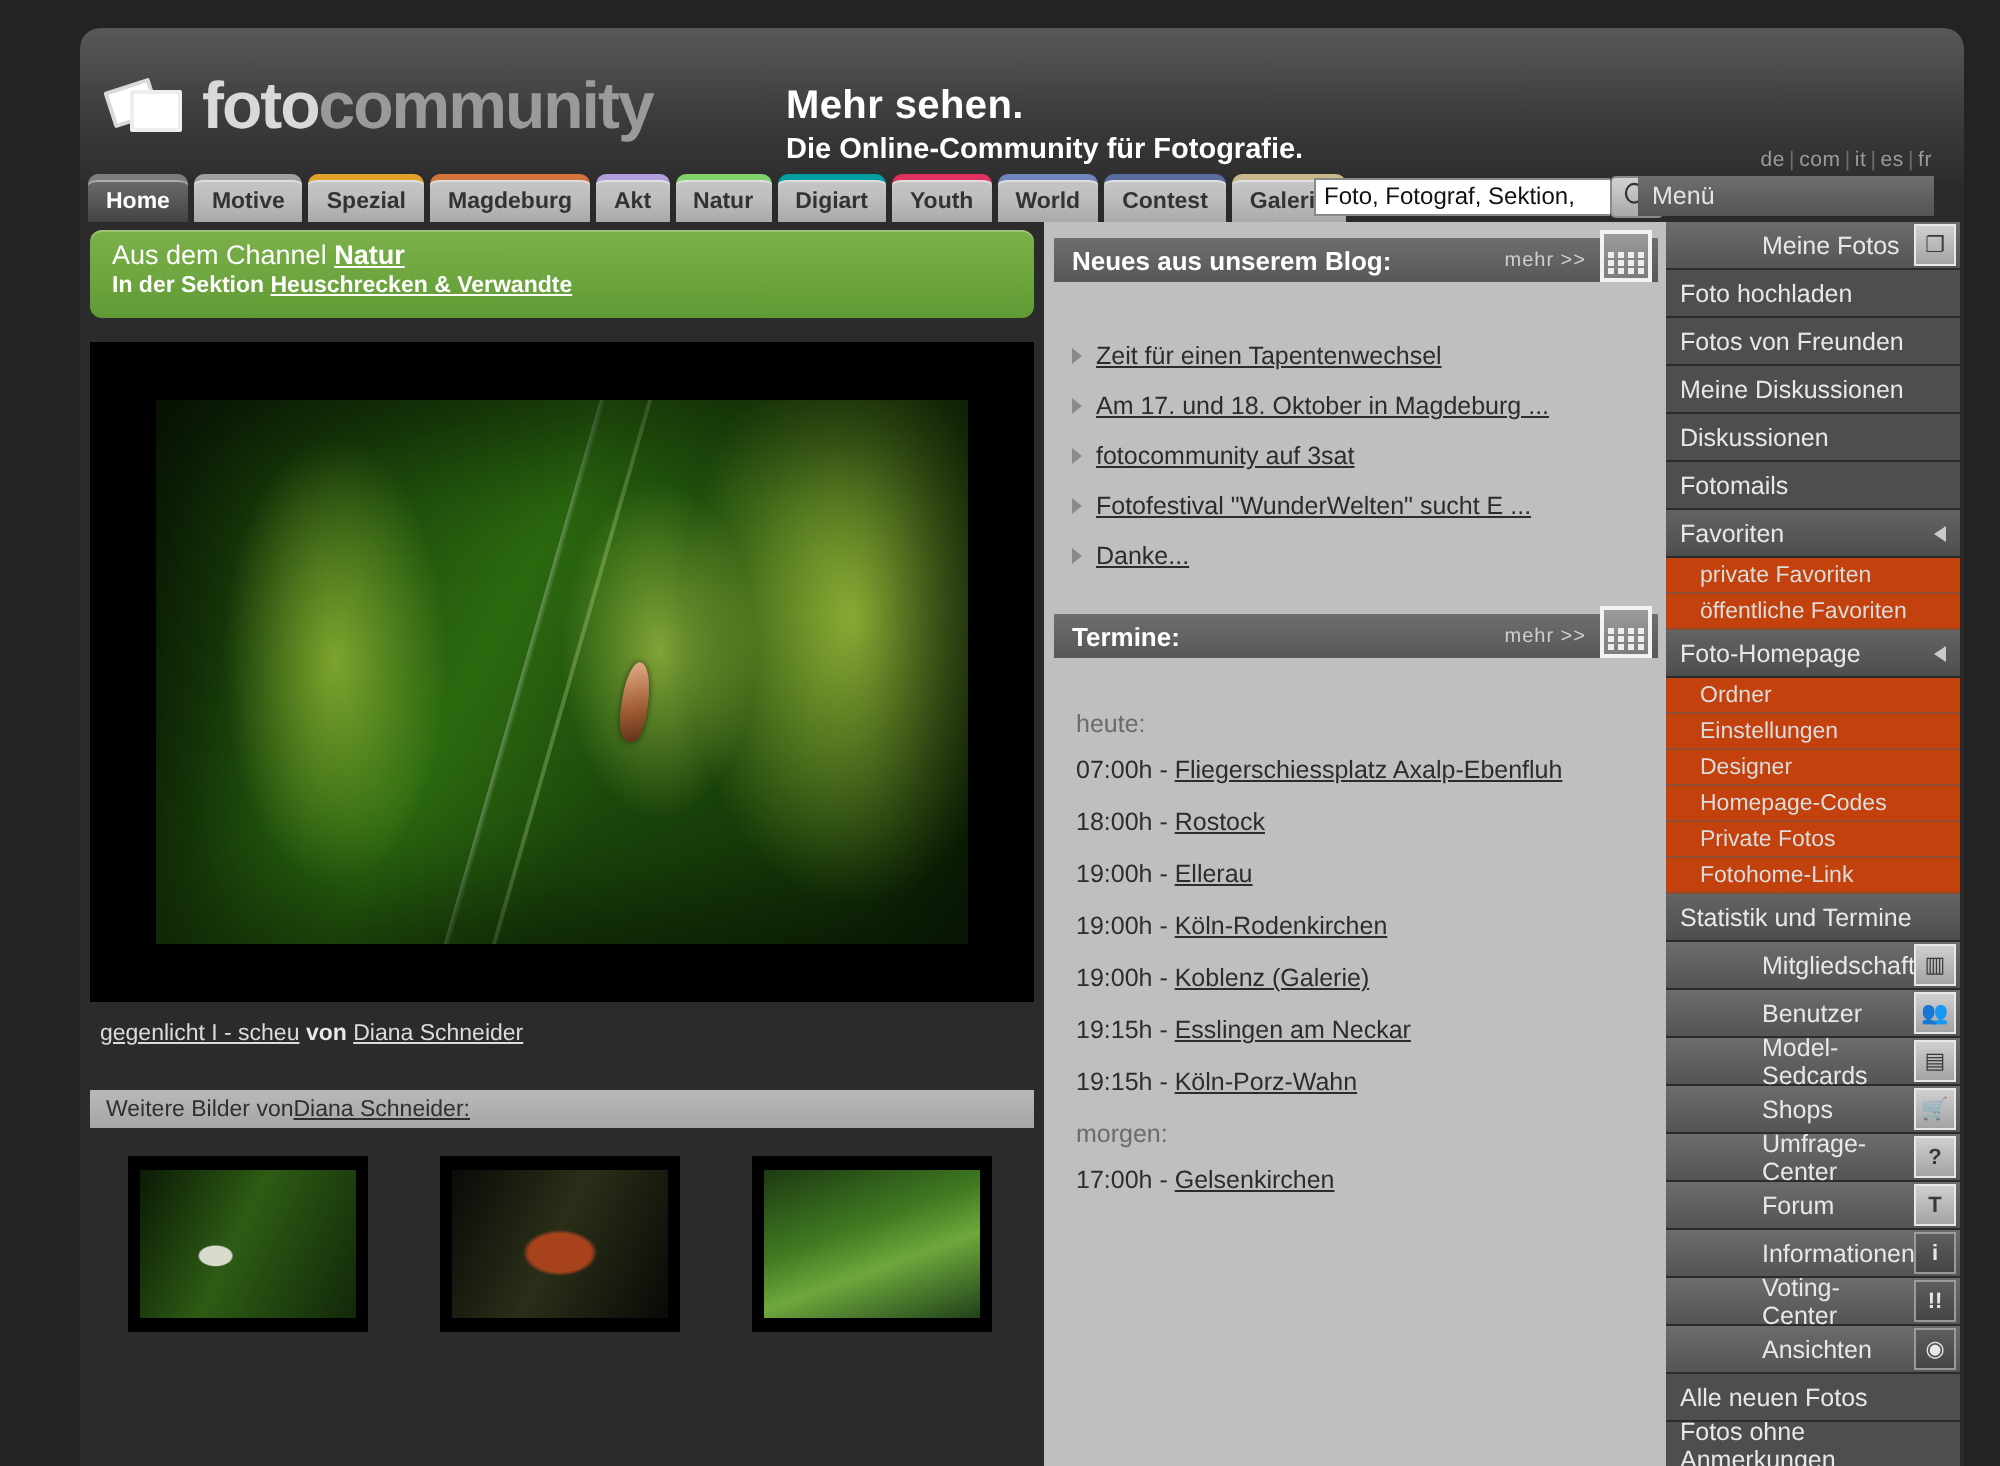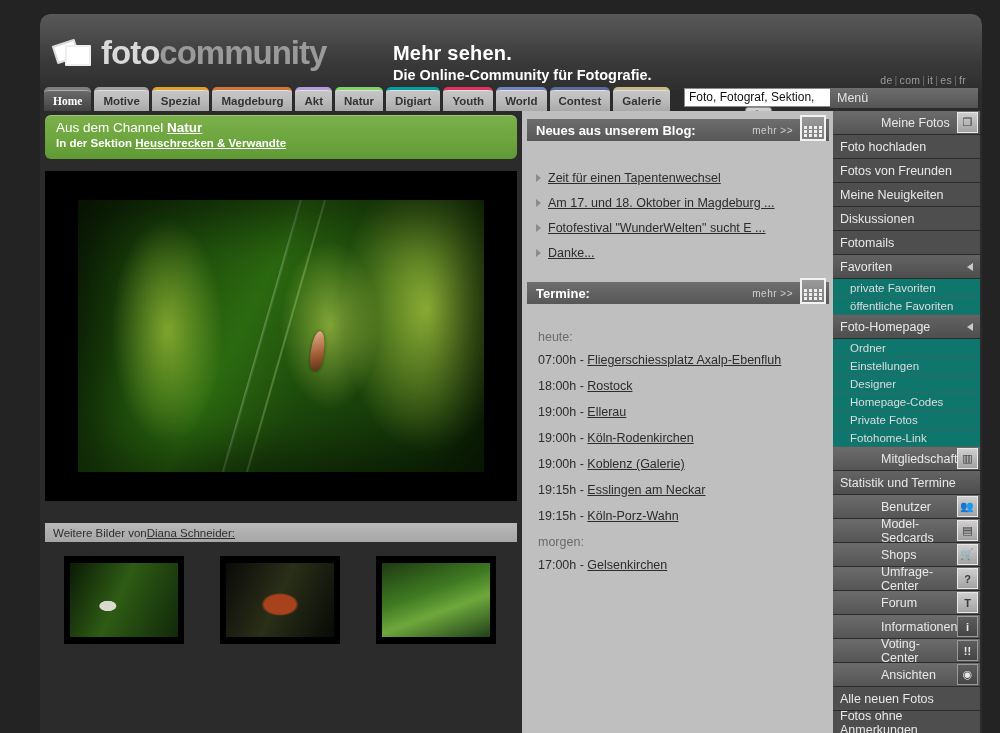--- a/index.html
+++ b/index.html
@@ -53,42 +53,41 @@
     background:linear-gradient(to bottom,#c6c6c6 0%,#bdbdbd 45%,#a9a9a9 100%);
     border-radius:5px 5px 0 0;
     border-top:3px solid #999;
     box-shadow:inset 0 1px 0 rgba(255,255,255,.45);
     white-space:nowrap;
   }
   .tab.active{
     color:#fff;
     background:linear-gradient(to bottom,#6b6b6b 0%,#555 55%,#434343 100%);
     border-top:3px solid #7d7d7d;
-    font-family:Liberation Serif, serif;
   }
   .tab:after{
     content:"";position:absolute;right:-7px;bottom:0;width:7px;height:21px;
     background:#2b2b2b;clip-path:polygon(0 0,100% 100%,0 100%);
   }
 
-  .srchwrap{position:absolute;right:150px;top:-2px;display:flex;align-items:center;flex-direction:column;}
+  .srchwrap{position:absolute;right:150px;top:-2px;display:flex;align-items:center;}
   .srch-input{
     width:148px;height:19px;line-height:19px;
     background:#fff;border:1px solid #8a8a8a;border-right:none;
     font-size:12px;color:#111;padding:0 4px;box-sizing:border-box;
     font-family:"Liberation Sans",sans-serif;outline:none;
   }
   .srch-btn{
     width:27px;height:21px;box-sizing:border-box;
     background:linear-gradient(to bottom,#d2d2d2,#a9a9a9);
     border:1px solid #8a8a8a;border-radius:3px;
     display:flex;align-items:center;justify-content:center;cursor:pointer;
   }
   .menu-head-top{
-    position:absolute;right:4px;top:-2px;width:148px;height:20px;
+    position:absolute;right:15px;top:-2px;width:148px;height:20px;
     background:linear-gradient(to bottom,#6e6e6e,#545454);
     color:#e4e4e4;font-size:12.5px;display:flex;align-items:center;padding-left:7px;
     box-sizing:border-box;
   }
 
   
   .cols{position:relative;height:622px;}
 
   
   .colL{position:absolute;left:2px;top:0;width:478px;height:622px;background:#2b2b2b;}
@@ -176,21 +175,21 @@
 
   
   .colR{position:absolute;left:793px;top:0;width:147px;height:622px;background:#2b2b2b;}
   .mi{
     height:23px;margin-bottom:1px;display:flex;align-items:center;position:relative;
     padding-left:7px;box-sizing:border-box;color:#e8e8e8;font-size:12.5px;cursor:pointer;
   }
   .mi.lvl1{background:linear-gradient(to bottom,#6c6c6c,#555);font-size:12.5px;}
   .mi.lvl1.ico{padding-right:26px;padding-left:48px;}
   .mi.flat{background:#4e4e4e;}
-  .mi.sub{background:#0f766e;padding-left:17px;font-size:11.5px;color:#dcdcdc;
+  .mi.sub{background:#c2410c;padding-left:17px;font-size:11.5px;color:#dcdcdc;
     border-bottom:1px dotted #5a5a5a;margin-bottom:0;height:18px;}
   .mi.sec{background:linear-gradient(to bottom,#636363,#4e4e4e);}
   .mi .caret{position:absolute;right:7px;width:0;height:0;
     border-right:6px solid #c9c9c9;border-top:4px solid transparent;border-bottom:4px solid transparent;}
   .mi .mico{
     position:absolute;right:2px;top:1px;width:21px;height:21px;
     background:linear-gradient(to bottom,#cfcfcf,#a3a3a3);border:1px solid #e8e8e8;
     display:flex;align-items:center;justify-content:center;box-sizing:border-box;
     font-size:11px;color:#3a3a3a;font-weight:bold;
   }
@@ -283,20 +282,25 @@
 
         <div class="photobox">
           <div class="photo">
             <div class="blade b1"></div>
               <div class="blade b2"></div>
             <div class="bug"></div>
             <div class="vig"></div>
           </div>
         </div>
 
+        <div class="caption">
+          <a>gegenlicht I - scheu</a>
+          <b>von</b>
+          <a>Diana Schneider</a>
+        </div>
 
         <div class="morebar">
           <span>Weitere Bilder von </span>
             <a>Diana Schneider:</a>
         </div>
 
         <div class="thumbs">
           <div class="thumb th1">
               <div class="in"></div>
             </div>
@@ -323,20 +327,24 @@
             <li>
               <span class="arrow"></span>
               <a>Zeit für einen Tapentenwechsel</a>
             </li>
             <li>
               <span class="arrow"></span>
               <a>Am 17. und 18. Oktober in Magdeburg ...</a>
             </li>
             <li>
               <span class="arrow"></span>
+              <a>fotocommunity auf 3sat</a>
+            </li>
+            <li>
+              <span class="arrow"></span>
               <a>Fotofestival "WunderWelten" sucht E ...</a>
             </li>
             <li>
               <span class="arrow"></span>
               <a>Danke...</a>
             </li>
           </ul>
 
         <div class="secthead" style="margin-top:22px">
           <span>Termine:</span>
@@ -366,21 +374,21 @@
             <span>Meine Fotos</span>
             <span class="mico">❐</span>
           </div>
           <div class="mi flat">
             <span>Foto hochladen</span>
           </div>
           <div class="mi flat">
             <span>Fotos von Freunden</span>
           </div>
           <div class="mi flat">
-            <span>Meine Neuigkeiten</span>
+            <span>Meine Diskussionen</span>
           </div>
           <div class="mi flat">
             <span>Diskussionen</span>
           </div>
           <div class="mi flat">
             <span>Fotomails</span>
           </div>
           <div class="mi sec">
             <span>Favoriten</span>
             <span class="caret"></span>
@@ -406,26 +414,26 @@
           </div>
           <div class="mi sub">
             <span>Homepage-Codes</span>
           </div>
           <div class="mi sub">
             <span>Private Fotos</span>
           </div>
           <div class="mi sub">
             <span>Fotohome-Link</span>
           </div>
+          <div class="mi sec">
+            <span>Statistik und Termine</span>
+          </div>
           <div class="mi lvl1 ico">
             <span>Mitgliedschaft</span>
             <span class="mico">▥</span>
-          </div>
-          <div class="mi sec">
-            <span>Statistik und Termine</span>
           </div>
           <div class="mi lvl1 ico">
             <span>Benutzer</span>
             <span class="mico">👥</span>
           </div>
           <div class="mi lvl1 ico">
             <span>Model-Sedcards</span>
             <span class="mico">▤</span>
           </div>
           <div class="mi lvl1 ico">

